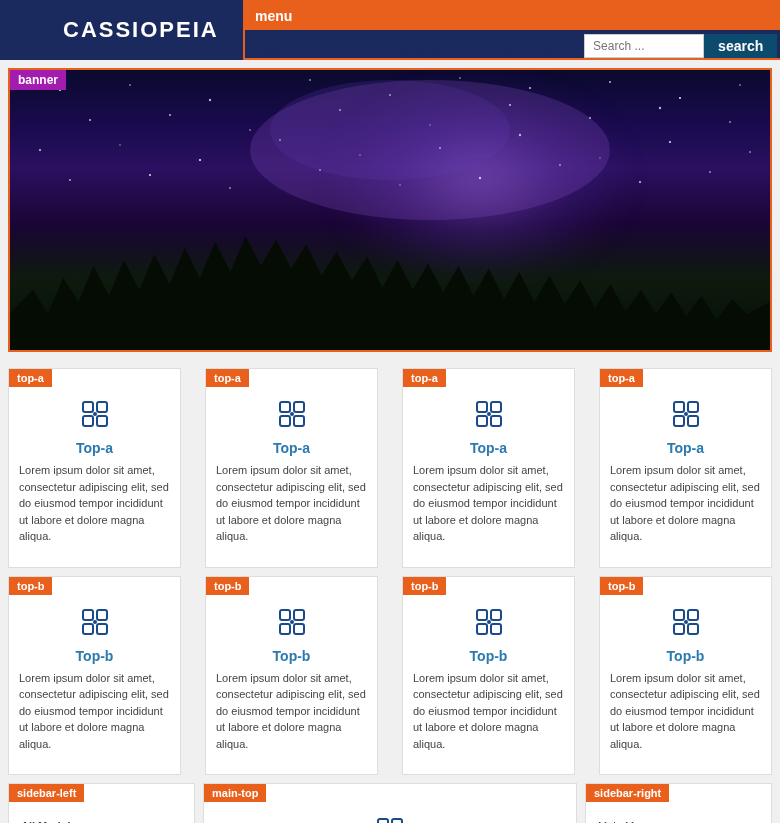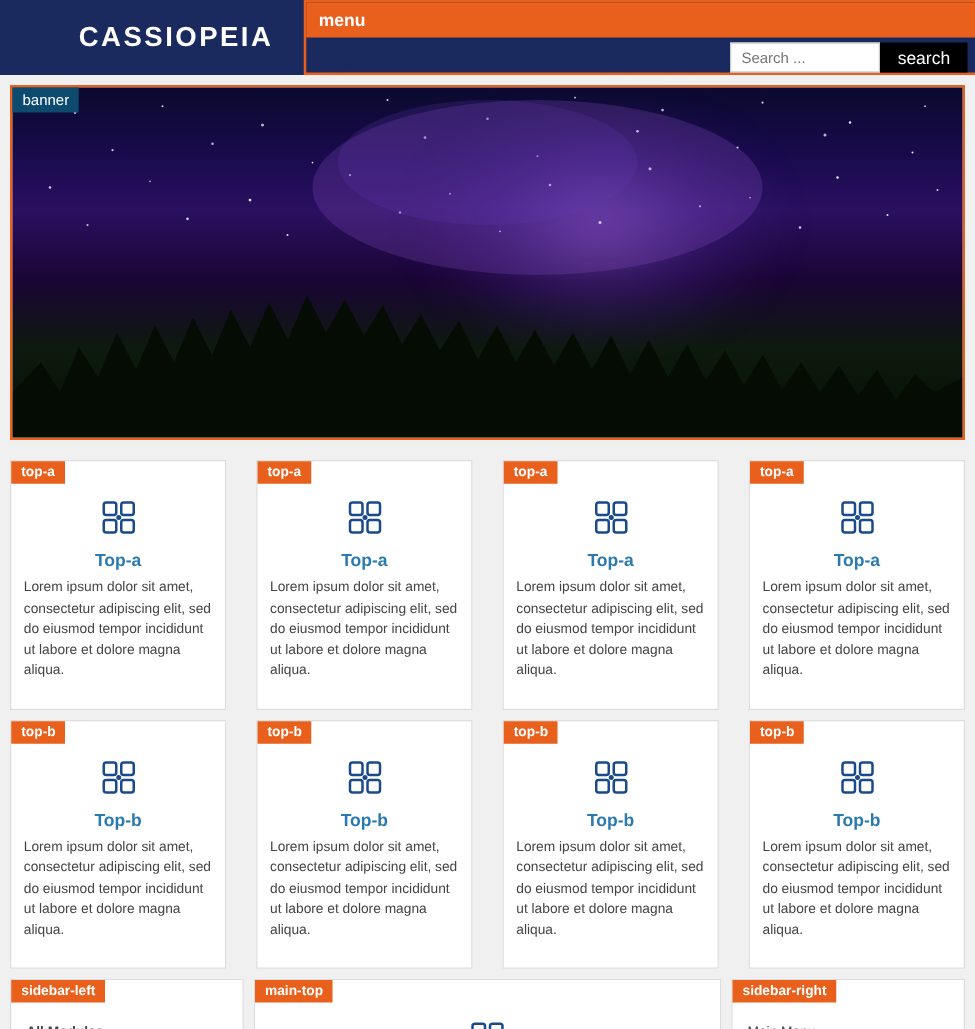--- a/index.html
+++ b/index.html
@@ -73,43 +73,43 @@
     }
     .search-input {
       border: 1px solid #ccc;
       padding: 3px 8px;
       font-size: 12px;
       height: 24px;
       width: 120px;
       outline: none;
     }
     .search-btn {
-      background: #000000;
+      background: #0c4a6e;
       color: white;
       border: none;
       padding: 3px 14px;
-      font-weight: normal;
+      font-weight: bold;
       font-size: 14px;
       height: 24px;
       cursor: pointer;
     }
 
     
     .banner-section {
       position: relative;
       margin: 8px;
       border: 2px solid #e8601c;
     }
     .banner-label {
       position: absolute;
       top: 0;
       left: 0;
-      background: #0c4a6e;
+      background: #a21caf;
       color: white;
-      font-weight: normal;
+      font-weight: bold;
       font-size: 12px;
       padding: 3px 8px;
       z-index: 10;
     }
     .banner-image {
       width: 100%;
       height: 280px;
       background: linear-gradient(180deg, #0a0a2e 0%, #1a0a4e 20%, #2a1060 35%, #1a0535 55%, #0d1a0d 75%, #050f05 100%);
       overflow: hidden;
       position: relative;

